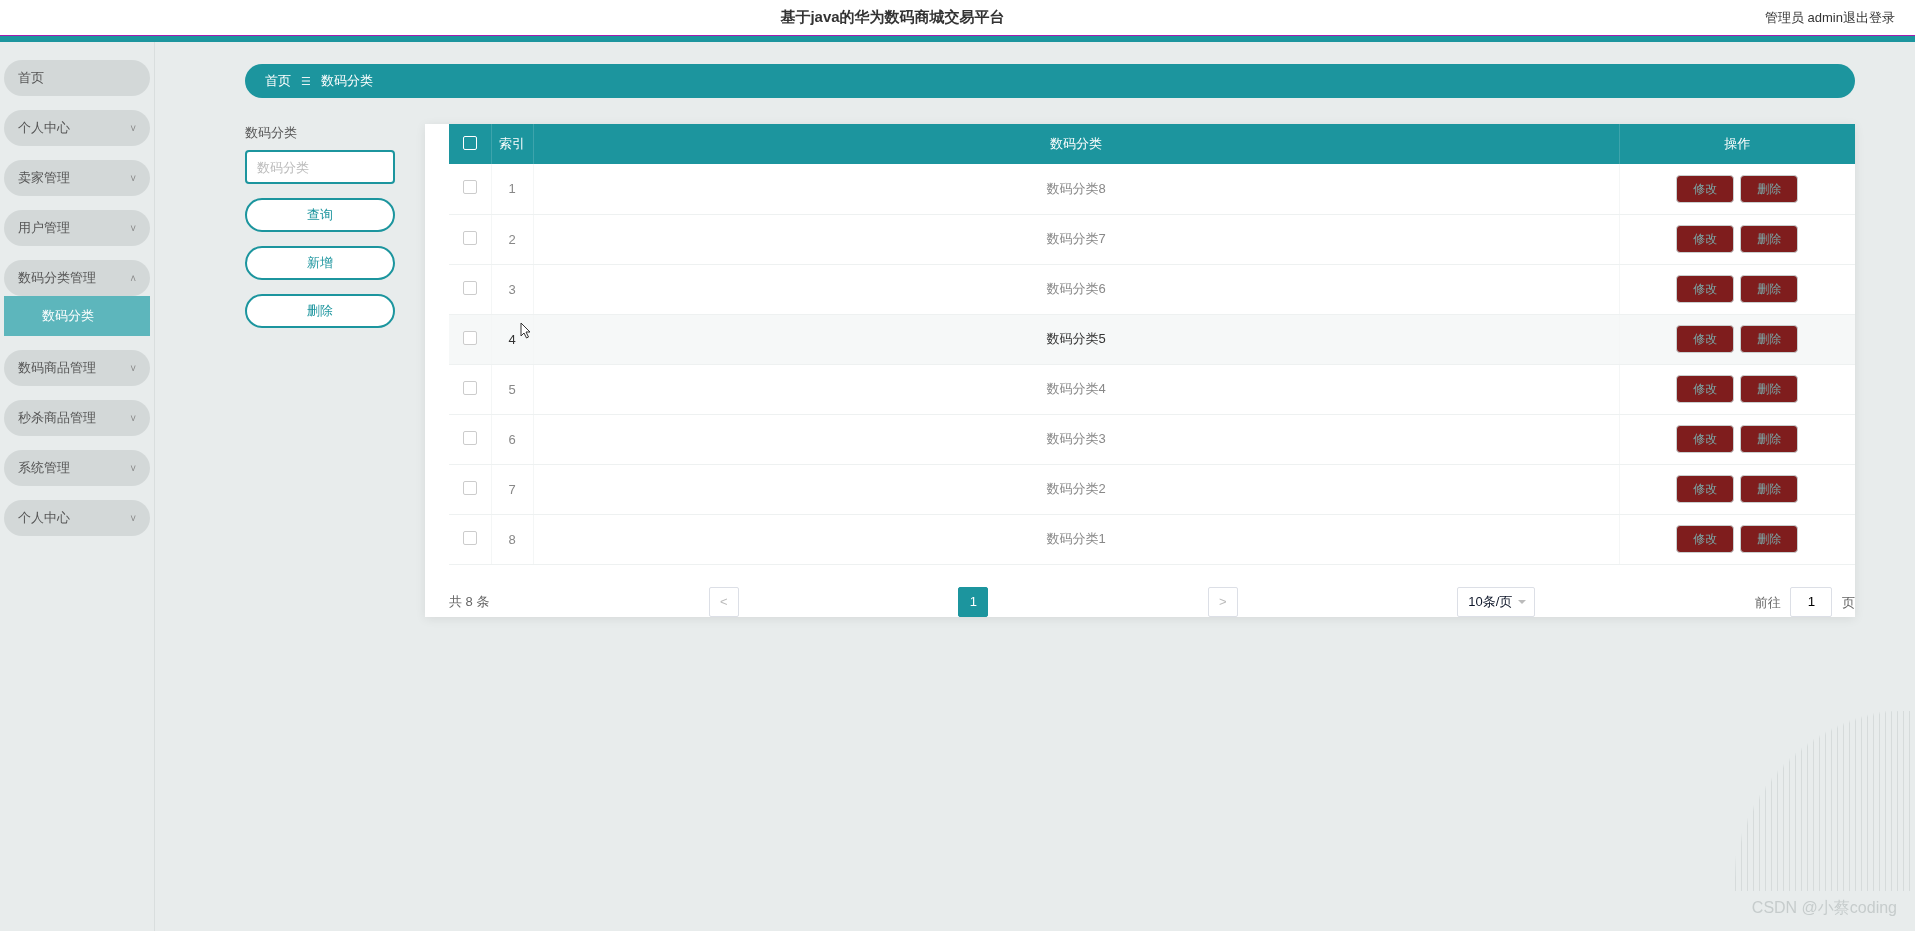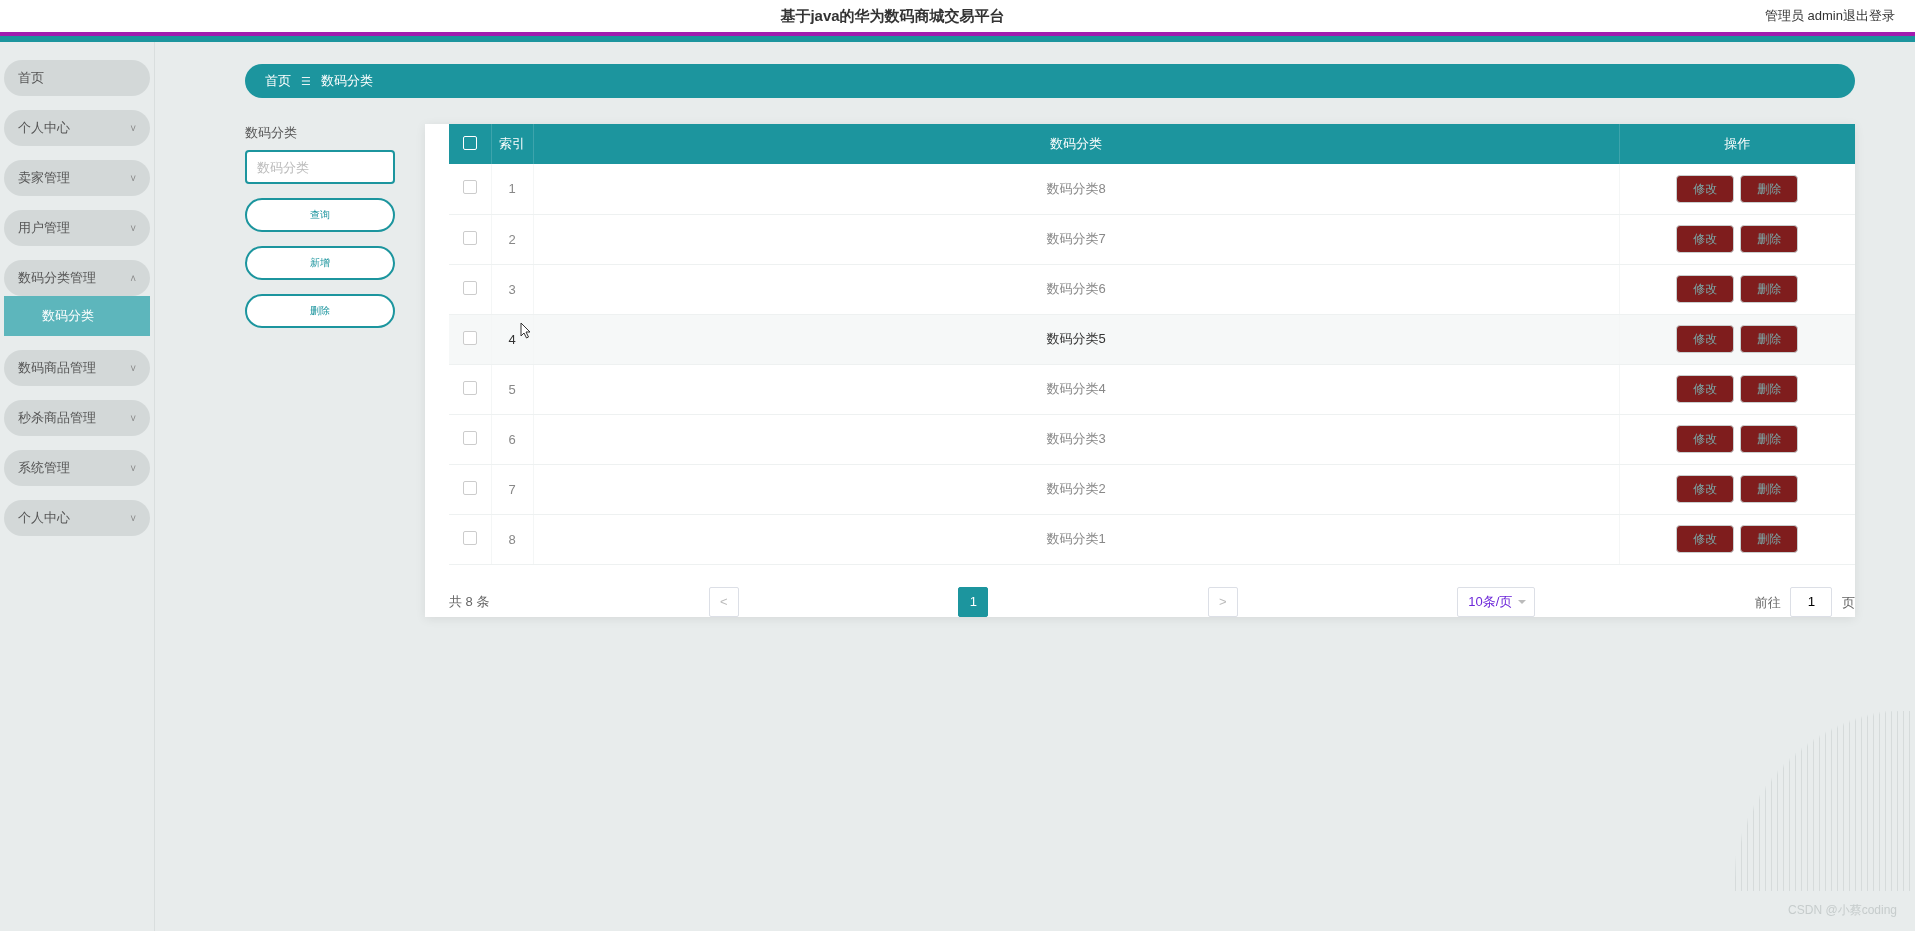--- a/index.html
+++ b/index.html
@@ -1,57 +1,57 @@
 <!DOCTYPE html>
 <html><head>
 <meta charset="utf-8">
 <style>
 * { box-sizing: border-box; margin: 0; padding: 0; }
 body { font-family: "Microsoft YaHei", Arial, sans-serif; font-size: 13px; background: #e8ecec; color: #555; }
-.topbar { height: 36px; background: #fff; display: flex; align-items: center; padding: 0 20px; border-bottom: 4px solid #a21caf; }
+.topbar { height: 36px; background: #fff; display: flex; align-items: center; padding: 0 20px; border-bottom: 1px solid #a21caf; }
 .topbar-title { flex: 1; text-align: center; font-weight: bold; font-size: 15px; color: #333; }
 .topbar-right { display: flex; align-items: center; font-size: 13px; color: #333; }
 .topbar-right span { cursor: pointer; }
 .teal-strip { height: 6px; background: #1c959e; }
 .layout { display: flex; min-height: calc(100vh - 42px); gap: 20px; }
 .sidebar { width: 155px; padding: 18px 4px 18px 4px; display: flex; flex-direction: column; gap: 14px; border-right: 1px solid #d9dede; }
 .nav-item { background: #d3d8d8; border-radius: 18px 18px 18px 18px; height: 36px; display: flex; align-items: center; padding: 0 14px; color: #555; font-size: 13px; cursor: pointer; position: relative; justify-content: space-between; }
 .nav-item .chev { font-size: 10px; color: #888; }
 .sub-nav { margin-top: -14px; }
 .sub-item { height: 40px; display: flex; align-items: center; padding-left: 38px; font-size: 13px; color: #fff; background: #5db6bc; cursor: pointer; }
 .main { flex: 1; padding: 22px 60px 40px 70px; position: relative; }
 .breadcrumb { background: #1c959e; color: #fff; border-radius: 20px; height: 34px; display: flex; align-items: center; padding: 0 20px; font-size: 13px; gap: 10px; }
 .breadcrumb .sep { font-size: 11px; opacity: .9; }
 .content-row { display: flex; gap: 30px; margin-top: 26px; }
 .filter-col { width: 150px; display: flex; flex-direction: column; gap: 14px; }
 .filter-label { color: #555; font-size: 13px; margin-bottom: -6px; }
 .filter-input { height: 34px; border: 2px solid #1c959e; border-radius: 4px; padding: 0 10px; font-size: 13px; outline: none; background: #fff; }
 .filter-input::placeholder { color: #bbb; }
-.pill-btn { height: 34px; border: 2px solid #1c959e; background: #fff; color: #1c959e; border-radius: 18px; font-size: 10px; cursor: pointer; }
+.pill-btn { height: 34px; border: 2px solid #1c959e; background: #fff; color: #1c959e; border-radius: 18px; font-size: 13px; cursor: pointer; }
 .table-wrap { flex: 1; background: #fff; box-shadow: 0 2px 10px rgba(0,0,0,.08); padding-left: 24px; }
 table { width: 100%; border-collapse: collapse; }
 thead th { background: #1c959e; color: #fff; font-weight: normal; font-size: 13px; height: 40px; border-right: 1px solid rgba(255,255,255,.15); }
 thead th:last-child { border-right: none; }
 tbody td { height: 50px; text-align: center; border-bottom: 1px solid #eef1f1; font-size: 13px; color: #888; border-right: 1px solid #f4f6f6; }
 tbody td:last-child { border-right: none; }
 tbody tr.hov td { background: #f6f8f8; color: #333; font-weight: 500; }
 .chk { width: 14px; height: 14px; border: 1px solid #ccc; border-radius: 2px; display: inline-block; background: #fff; }
 thead .chk { border-color: #fff; background: transparent; }
 .col-chk { width: 42px; }
 .col-idx { width: 42px; }
 .col-ops { width: 236px; }
 .op-btn { display: inline-block; min-width: 58px; height: 28px; line-height: 26px; border: 1px solid #c8d0d0; border-radius: 4px; background: #7f1d1d; color: #7aa8a8; font-size: 12px; cursor: pointer; margin: 0 3px; }
 .op-btn.del { color: #7aa8a8; }
 .pagination { display: flex; align-items: center; justify-content: space-between; gap: 10px; margin-top: 22px; font-size: 13px; color: #666; }
 .pg-btn { width: 30px; height: 30px; border: 1px solid #dcdfe6; background: #fff; color: #bbb; border-radius: 2px; cursor: pointer; display: flex; align-items: center; justify-content: center; }
 .pg-btn.active { background: #1c959e; color: #fff; border-color: #1c959e; }
-.pg-select { height: 30px; border: 1px solid #dcdfe6; background: #fff; padding: 0 22px 0 10px; border-radius: 2px; color: #6d28d9; position: relative; display: flex; align-items: center; cursor: pointer; }
+.pg-select { height: 30px; border: 1px solid #dcdfe6; background: #fff; padding: 0 22px 0 10px; border-radius: 2px; color: #0f172a; position: relative; display: flex; align-items: center; cursor: pointer; }
 .pg-select::after { content: ""; position: absolute; right: 8px; top: 12px; border: 4px solid transparent; border-top-color: #bbb; }
 .pg-jump input { width: 42px; height: 30px; border: 1px solid #dcdfe6; text-align: center; margin: 0 6px; border-radius: 2px; }
-.watermark { position: fixed; right: 18px; bottom: 12px; color: #c6cccc; font-size: 12px; }
+.watermark { position: fixed; right: 18px; bottom: 12px; color: #c6cccc; font-size: 16px; }
 .deco-lines { position: fixed; right: 0; bottom: 40px; width: 240px; height: 180px; pointer-events: none; opacity: .4; }
 .deco-lines::before { content: ""; position: absolute; inset: 0; background: repeating-linear-gradient(90deg, #bcc4c4 0 1px, transparent 1px 6px); -webkit-mask: radial-gradient(circle at 100% 100%, #000 60%, transparent 61%); mask: radial-gradient(circle at 100% 100%, #000 60%, transparent 61%); }
 .cursor { position: absolute; left: 345px; top: 280px; width: 12px; height: 18px; pointer-events: none; }
 .cursor svg { width: 100%; height: 100%; }
 </style>
 </head>
 <body>
 
 <div class="topbar">
   <div class="topbar-title">基于java的华为数码商城交易平台</div>

